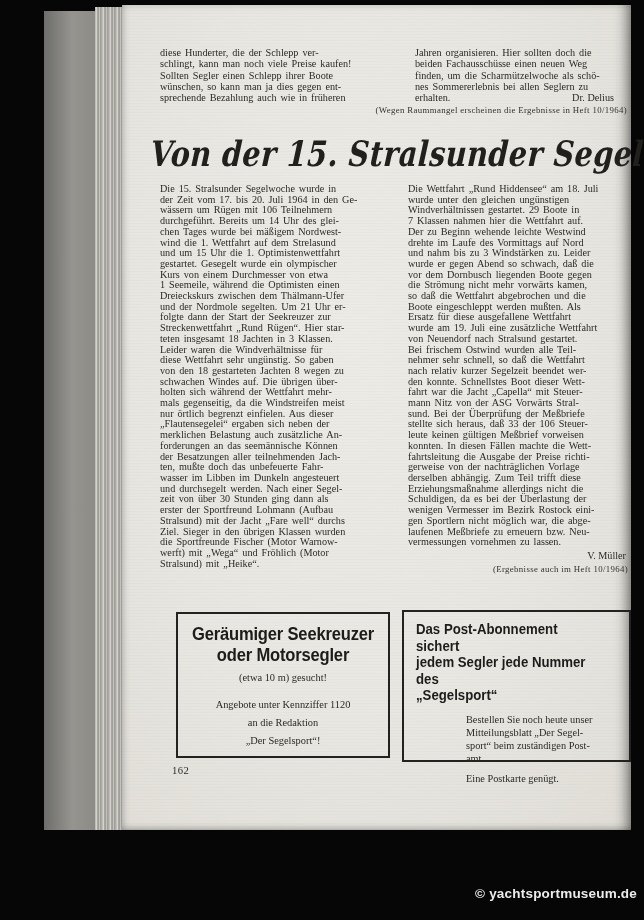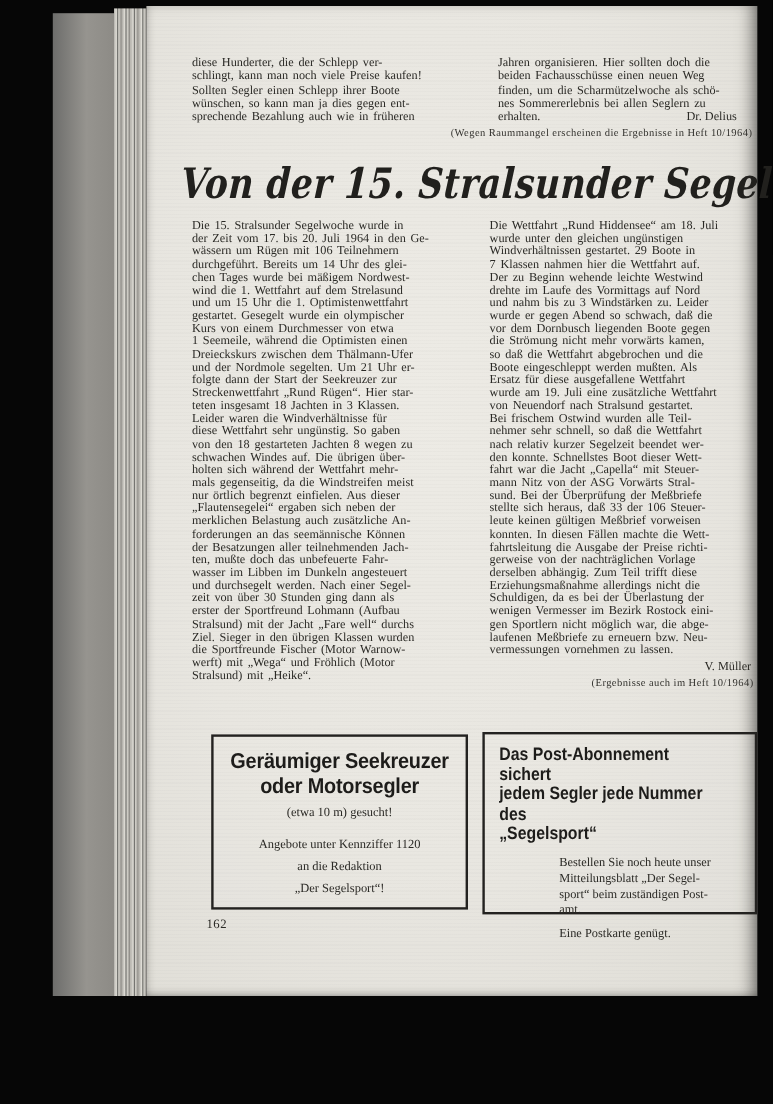--- a/index.html
+++ b/index.html
@@ -170,13 +170,14 @@
       <div class="ad-body">Bestellen Sie noch heute unser
 Mitteilungsblatt „Der Segel-
 sport“ beim zuständigen Post-
 amt.</div>
       <div class="ad-closing">Eine Postkarte genügt.</div>
     </div>
 
     <div class="page-num">162</div>
   </div>
 
+  <div class="watermark">© yachtsportmuseum.de</div>
 </div>
 
 </body></html>

